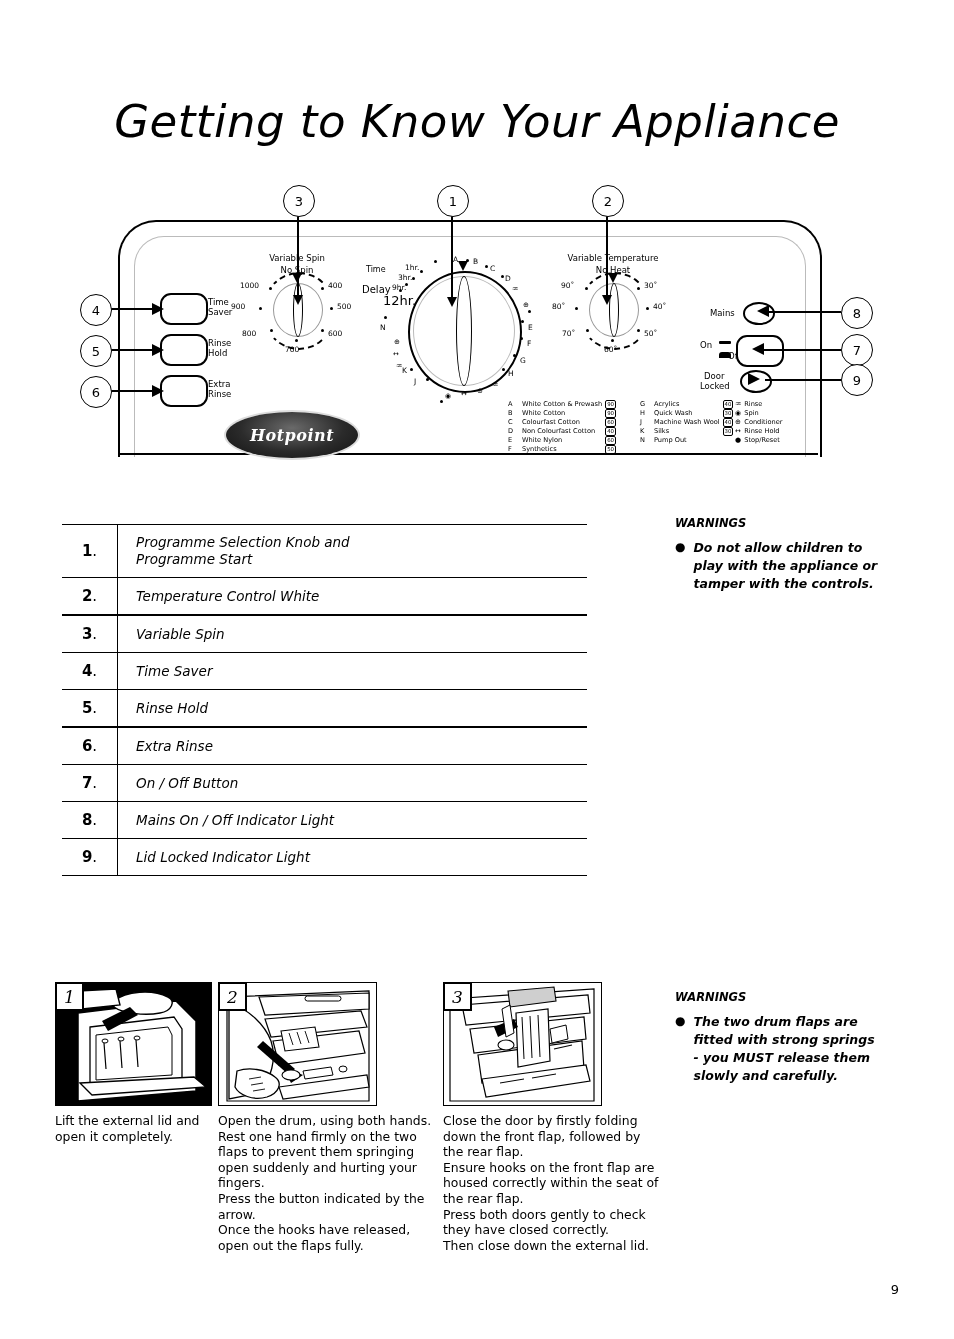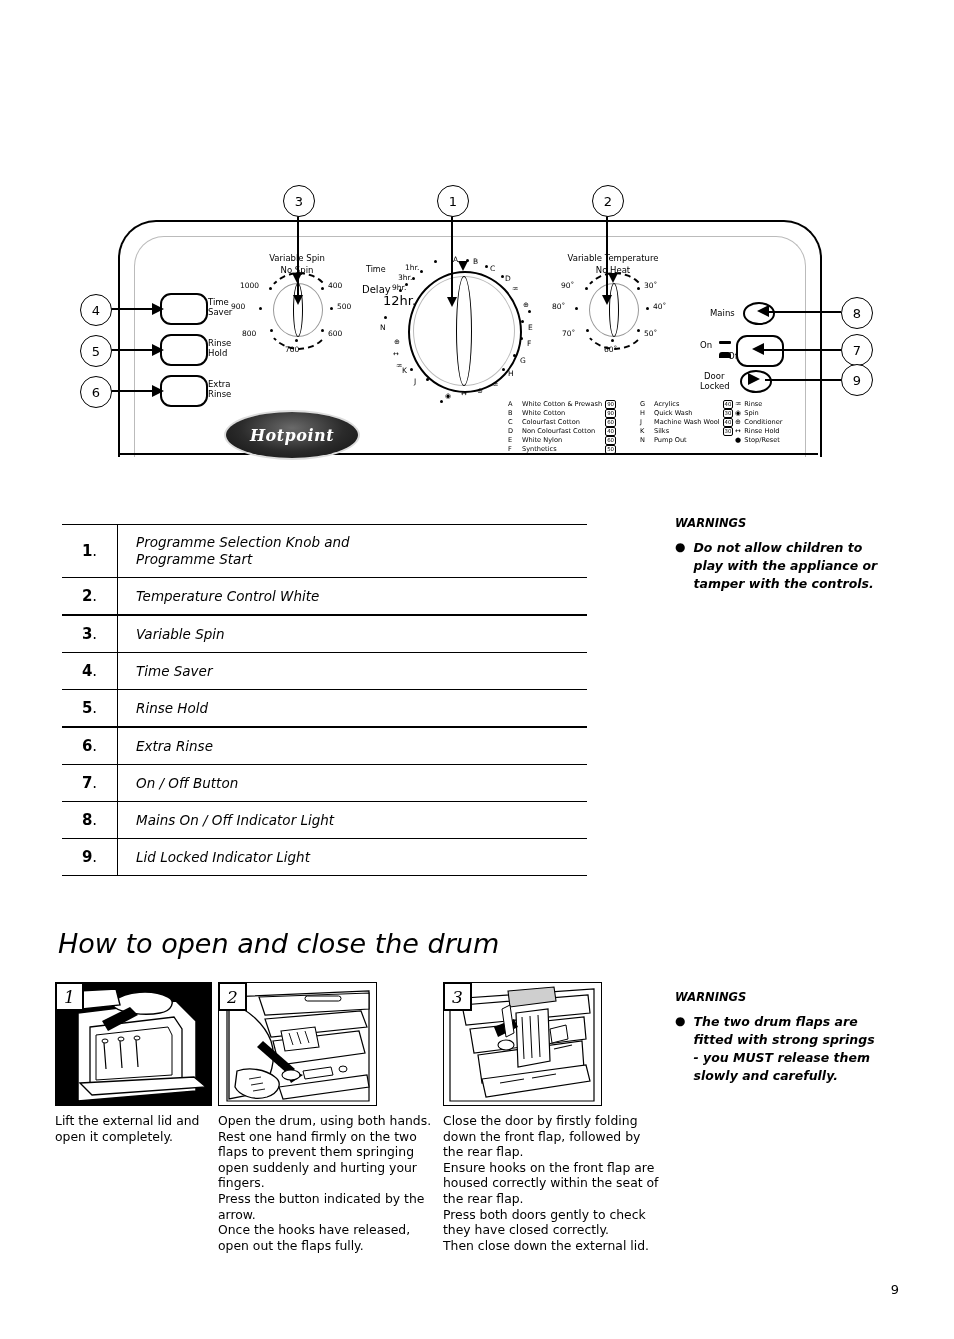--- a/index.html
+++ b/index.html
@@ -109,20 +109,21 @@
     font-family:"DejaVu Sans",sans-serif;}
 
   .pageno{position:absolute;right:55px;bottom:42px;font-size:13px;
     font-family:"DejaVu Sans",sans-serif;}
 </style>
 </head>
 <body>
 
 <div class="page">
 
+  <div class="page-title">Getting to Know Your Appliance</div>
 
   <div class="diagram">
 
     <div class="callout" style="left:283px;top:0px;">3</div>
     <div class="lead v" style="left:297.2px;top:30px;height:86px;"></div>
     <div class="arrow-d" style="left:293px;top:110px;"></div>
 
     <div class="callout" style="left:437px;top:0px;">1</div>
     <div class="lead v" style="left:451.2px;top:30px;height:90px;"></div>
     <div class="arrow-d" style="left:447px;top:112px;"></div>
@@ -427,21 +428,20 @@
     </table>
 
   <div class="warn" style="left:675px;top:516px;">
     <div class="warn-h">WARNINGS</div>
     <div class="warn-row">
       <div class="warn-bullet">●</div>
       <div class="warn-txt">Do not allow children to play with the appliance or tamper with the controls.</div>
     </div>
   </div>
 
-  <div class="sec-h" style="left:58px;top:928px;">How to open and close the drum</div>
 
   <div class="figs">
 
     <div class="fig" style="left:0;top:0;">
       <div class="fig-box" style="left:0;top:0;width:155px;height:122px;background:#111;">
         <svg width="155" height="122" viewBox="0 0 155 122">
           <rect x="0" y="0" width="155" height="122" fill="#000"></rect>
           <path d="M22 30 L120 18 L140 38 L140 108 L22 118 Z" fill="#fff" stroke="#000" stroke-width="1.5"></path>
           <path d="M34 44 L118 34 L126 46 L126 98 L34 104 Z" fill="#fff" stroke="#000" stroke-width="1.3"></path>
           <path d="M40 52 L112 44 L116 52 L116 92 L40 97 Z" fill="#fff" stroke="#000" stroke-width="1"></path>

